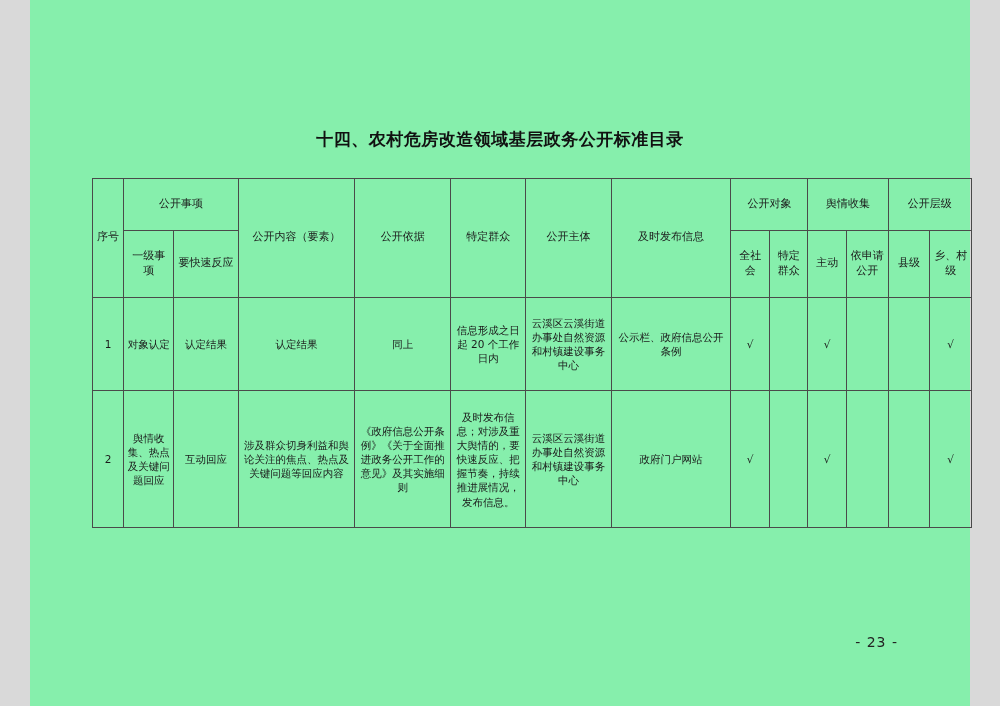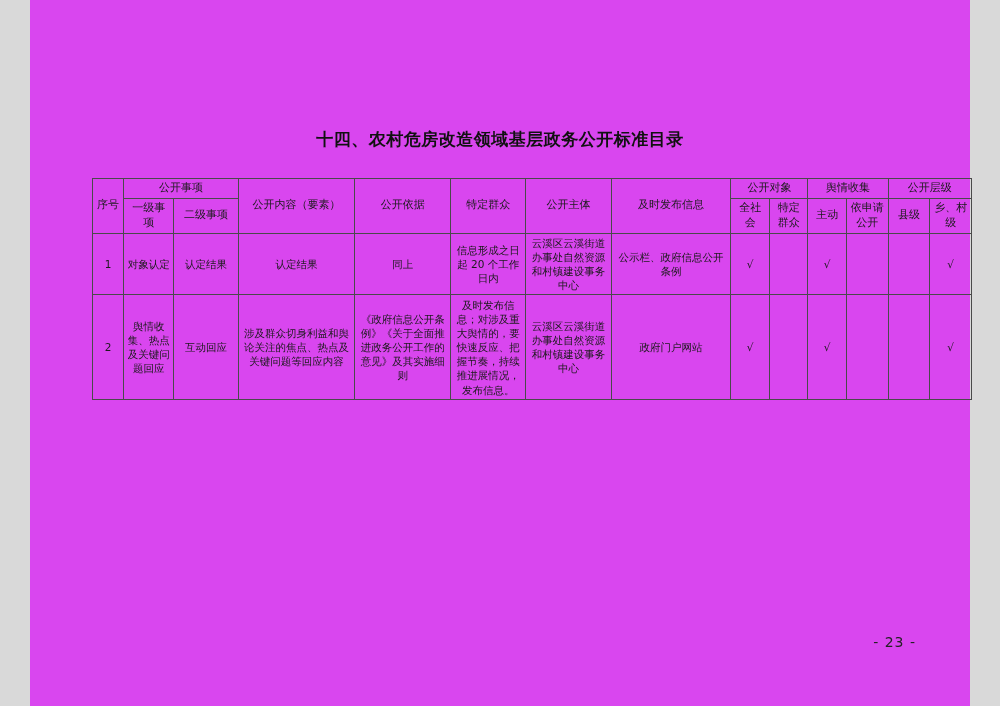--- a/index.html
+++ b/index.html
@@ -10,21 +10,21 @@
   body {
     width: 1000px;
     height: 706px;
     font-family: "Liberation Sans", sans-serif;
   }
   .page {
     position: relative;
     width: 940px;
     height: 706px;
     margin: 0 auto;
-    background: #d946ef;
+    background: #86efac;
     box-sizing: border-box;
   }
   .doc-title {
     position: absolute;
     top: 128px;
     left: 0;
     width: 100%;
     text-align: center;
     font-family: "DejaVu Sans", sans-serif;
     font-size: 17px;
@@ -38,21 +38,21 @@
     left: 62px;
     width: 880px;
   }
   table.main {
     border-collapse: collapse;
     width: 880px;
     table-layout: fixed;
   }
   table.main th, table.main td {
     border: 1px solid #4a4a4a;
-    padding: 2px 3px;
+    padding: 18px 3px;
     font-size: 10.5px;
     color: #1a1a1a;
     text-align: center;
     vertical-align: middle;
     font-family: "DejaVu Sans", sans-serif;
     line-height: 1.35;
   }
   table.main th {
     font-weight: normal;
     font-size: 11px;
@@ -88,21 +88,21 @@
   }
   .italic-cell {
     font-size: 10px;
     line-height: 1.5;
   }
   .row-1 td { height: 54px; }
   .row-2 td { height: 100px; }
   .page-number {
     position: absolute;
     bottom: 56px;
-    right: 54px;
+    right: 72px;
     font-size: 14px;
     color: #222;
     font-family: "DejaVu Sans", sans-serif;
     letter-spacing: 1px;
   }
 </style>
 </head>
 <body>
 
 <div class="page">
@@ -135,21 +135,21 @@
           <th rowspan="2" class="hdr-main">公开依据</th>
           <th rowspan="2" class="hdr-main">特定群众</th>
           <th rowspan="2" class="hdr-main">公开主体</th>
           <th rowspan="2" class="hdr-main">及时发布信息</th>
           <th colspan="2" class="hdr-main">公开对象</th>
           <th colspan="2" class="hdr-main">舆情收集</th>
           <th colspan="2" class="hdr-main">公开层级</th>
         </tr>
         <tr>
           <th class="vert-narrow">一级事项</th>
-          <th class="vert-narrow">二级事项</th>
+          <th class="vert-narrow">要快速反应</th>
           <th class="vert-narrow">全社会</th>
           <th class="vert-narrow">特定群众</th>
           <th class="vert-narrow">主动</th>
           <th class="vert-narrow">依申请公开</th>
           <th class="vert-narrow">县级</th>
           <th class="vert-narrow">乡、村级</th>
         </tr>
       </thead>
       <tbody>
         <tr class="row-1">

